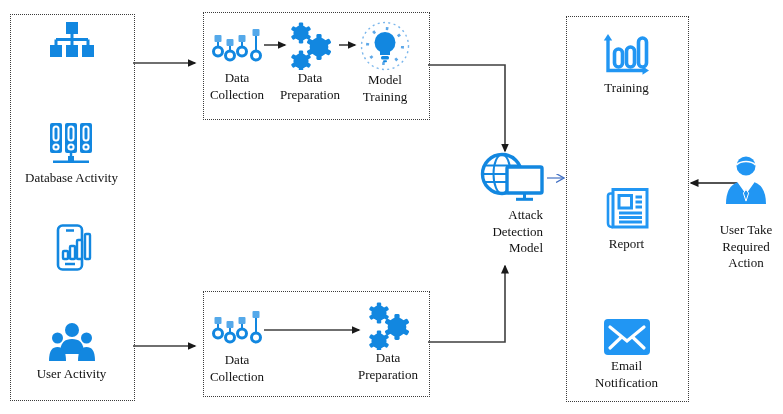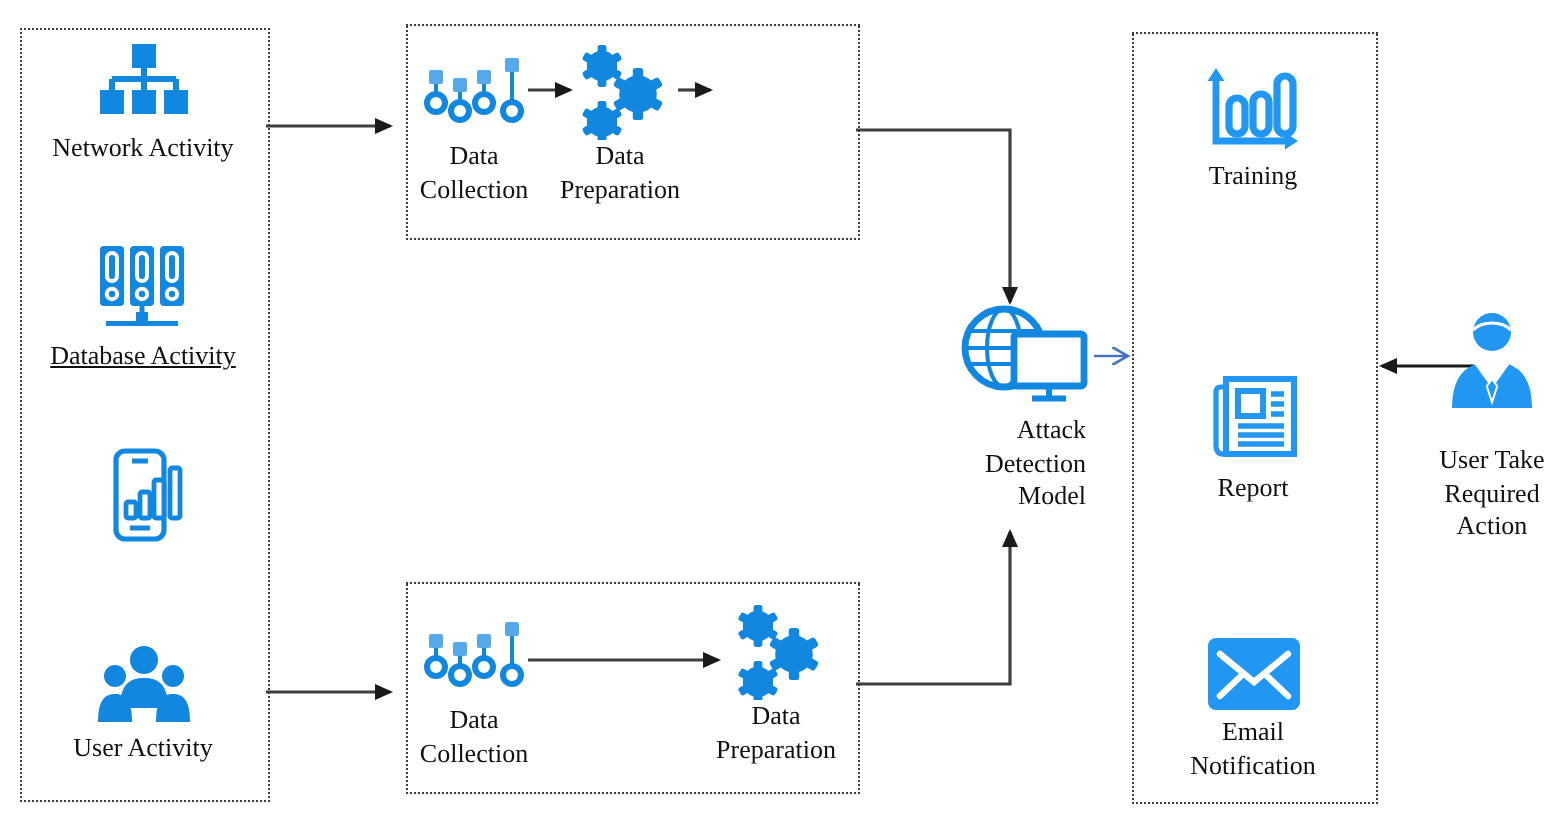--- a/index.html
+++ b/index.html
@@ -49,24 +49,23 @@
   <div class="node" style="left:10px;top:18px;width:123px;">
     <span class="icbox" style="height:48px;">
       <svg width="46" height="40" viewBox="0 0 46 40">
         <rect x="17" y="0" width="12" height="12" fill="#1287E0"></rect>
         <path d="M23,12 V17.5 M7,17.5 H39 M7,17.5 V23 M23,17.5 V23 M39,17.5 V23" stroke="#1287E0" stroke-width="3" fill="none"></path>
         <rect x="1" y="23" width="12" height="12" fill="#1287E0"></rect>
         <rect x="17" y="23" width="12" height="12" fill="#1287E0"></rect>
         <rect x="33" y="23" width="12" height="12" fill="#1287E0"></rect>
       </svg>
     </span>
-    <div class="lbl">Network Activity</div>
-  </div>
-
-  <div class="node" style="left:10px;top:120px;width:123px;text-decoration:underline;">
+  </div>
+
+  <div class="node" style="left:10px;top:120px;width:123px;">
     <span class="icbox" style="height:50px;">
       <svg width="48" height="44" viewBox="0 0 48 44">
         <g fill="#1287E0">
           <rect x="2" y="0" width="12" height="30" rx="2"></rect>
           <rect x="17" y="0" width="12" height="30" rx="2"></rect>
           <rect x="32" y="0" width="12" height="30" rx="2"></rect>
         </g>
         <g fill="none" stroke="#ffffff" stroke-width="2">
           <rect x="5.5" y="3.5" width="5" height="14" rx="2.5"></rect>
           <rect x="20.5" y="3.5" width="5" height="14" rx="2.5"></rect>
@@ -160,20 +159,33 @@
             <rect x="-2.2" y="-10.5" width="4.4" height="21" rx="1.2" transform="rotate(60)"></rect>
             <rect x="-2.2" y="-10.5" width="4.4" height="21" rx="1.2" transform="rotate(120)"></rect>
             <circle r="7.6"></circle>
           </g>
         </g>
       </svg>
     </span>
     <div class="lbl">Data Preparation</div>
   </div>
 
+  <div class="node" style="left:350px;top:20px;width:70px;">
+    <span class="icbox" style="height:52px;">
+      <svg width="52" height="52" viewBox="0 0 52 52">
+        <circle cx="26" cy="26" r="23.5" fill="none" stroke="#7AB6EC" stroke-width="1.4" stroke-dasharray="2 3.4"></circle>
+        <circle cx="26" cy="26" r="17.5" fill="none" stroke="#5EA8E8" stroke-width="3" stroke-dasharray="2.6 11.2"></circle>
+        <circle cx="26" cy="22.5" r="10.5" fill="#1287E0"></circle>
+        <rect x="21" y="31" width="10" height="4" fill="#1287E0"></rect>
+        <rect x="22" y="36" width="8" height="3.4" rx="1.5" fill="#1287E0"></rect>
+        <rect x="24" y="40.2" width="4" height="2" rx="1" fill="#1287E0"></rect>
+      </svg>
+    </span>
+    <div class="lbl" style="width:62px;">Model Training</div>
+  </div>
 
   <div class="node" style="left:202px;top:308px;width:70px;">
     <span class="icbox" style="height:44px;">
       <svg width="52" height="38" viewBox="0 0 52 38">
         <g fill="#55A9EA">
           <rect x="3.5" y="6" width="7" height="7" rx="1"></rect>
           <rect x="15.5" y="10" width="7" height="7" rx="1"></rect>
           <rect x="27.5" y="6" width="7" height="7" rx="1"></rect>
           <rect x="41.5" y="0" width="7" height="7" rx="1"></rect>
         </g>

